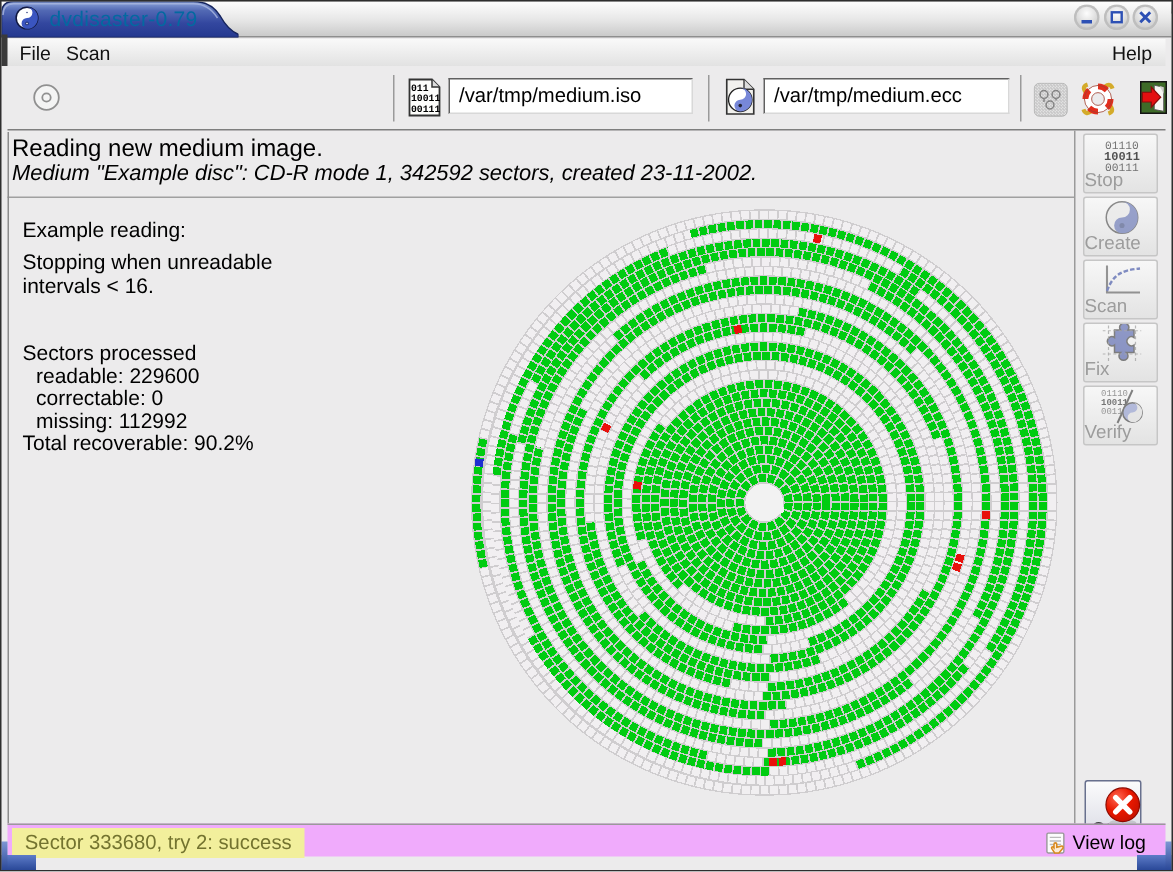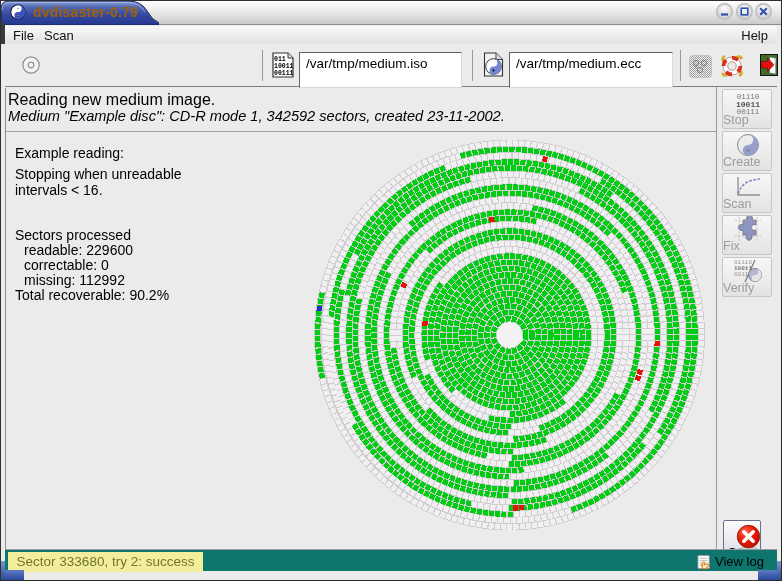--- a/index.html
+++ b/index.html
@@ -6,48 +6,48 @@
 .abs{position:absolute}
 
 #frame{position:absolute;inset:0;border:1px solid #2E2E2E;z-index:50;pointer-events:none}
 #bleft{left:1px;top:24px;width:4px;bottom:10px;background:linear-gradient(90deg,#B8B8B8,#8A8A8A 60%,#5E5E5E);z-index:40}
 #bright{right:1px;top:24px;width:4px;bottom:10px;background:linear-gradient(90deg,#5E5E5E,#8A8A8A 40%,#B8B8B8);z-index:40}
 #bbottom{left:1px;right:1px;bottom:1px;height:9px;background:linear-gradient(#D8D8D8,#9A9A9A 55%,#6A6A6A 85%,#3A3A3A);z-index:40}
 .bluecorner{position:absolute;bottom:1px;width:23px;height:10px;background:linear-gradient(#5D7CC8,#2A4898);z-index:46}.bluecornerv{position:absolute;bottom:1px;width:4px;height:19px;background:linear-gradient(#7D96D4,#2A4898);z-index:46}
 
 #titlebar{position:absolute;left:1px;top:1px;right:1px;height:24px;background:linear-gradient(#FEFEFE,#E6E6E6 55%,#CACACA);border-bottom:1px solid #8E8E8E;z-index:30}
 #tab{position:absolute;left:1px;top:1px;width:158px;height:24px;z-index:32}
-#title{position:absolute;left:33px;top:4px;font-size:14px;font-weight:bold;color:#a16207;z-index:33;letter-spacing:0.2px}
+#title{position:absolute;left:33px;top:4px;font-size:14px;font-weight:normal;color:#0369a1;z-index:33;letter-spacing:0.2px}
 .wbtn{position:absolute;top:3px;width:17px;height:17px;border-radius:50%;background:radial-gradient(circle at 50% 35%,#FDFDFD,#D4D4D4 60%,#ACACAC);box-shadow:inset 0 0 0 1.5px #BEBEBE;z-index:33}
 .wbtn svg{position:absolute;left:0;top:0}
 
 #menubar{position:absolute;left:5px;top:26px;right:5px;height:18px;background:linear-gradient(#F9F9F9,#E2E2E2);z-index:20;font-size:13px;color:#111}
 #menubar .mi{position:absolute;top:2px}
 
 #toolbar{position:absolute;left:5px;top:44px;right:5px;height:43px;background:#ECEBEC;border-bottom:1px solid #7E7E7E;z-index:20}
 .tsep{position:absolute;top:6px;height:31px;width:1px;background:#9A9A9A}
-.entry{position:absolute;top:8px;height:36px;background:#FFF;border-top:1px solid #606060;border-left:1px solid #606060;border-bottom:1px solid #D8D8D8;border-right:1px solid #D8D8D8;font-size:13.5px;color:#000;line-height:22px;padding-left:6px;white-space:nowrap}
+.entry{position:absolute;top:8px;height:24px;background:#FFF;border-top:1px solid #606060;border-left:1px solid #606060;border-bottom:1px solid #D8D8D8;border-right:1px solid #D8D8D8;font-size:13.5px;color:#000;line-height:22px;padding-left:6px;white-space:nowrap}
 #combo{position:absolute;left:44px;top:6px;width:202px;height:30px;border:1px solid #666F85;border-radius:3px;background:linear-gradient(#FFFFFF,#E6E8EE 60%,#D6D9E2);font-size:13.5px;color:#000}
 #combo .ct{position:absolute;left:5px;top:6.5px;font-size:14px}
 #combo .carr{position:absolute;right:0;top:0;width:26px;height:100%;border-left:1px solid #A8AEbc}
 #combo .carr:before{content:"";position:absolute;left:7px;top:12px;border-left:5.5px solid transparent;border-right:5.5px solid transparent;border-top:6px solid #000}
 
 #msg1{position:absolute;left:8px;top:91px;font-size:16px;color:#000;z-index:10}
 #msg2{position:absolute;left:8px;top:108px;font-size:14.6px;font-style:italic;color:#000;z-index:10}
 #msgsep{position:absolute;left:5px;top:131px;width:711px;height:1px;background:#A0A0A0;z-index:10}
 
 .bt{position:absolute;font-size:14px;color:#000;z-index:10;white-space:pre}
 
 #sbar-sep{position:absolute;left:716px;top:87px;width:1px;bottom:32px;background:#9A9A9A;z-index:10}
 .sbtn{position:absolute;left:722px;width:50px;height:40px;background:linear-gradient(#F7F7F7,#E3E3E3);border:1px solid #C6C6C6;border-radius:2px;z-index:10;text-align:left}
 .sbtn .lbl{position:absolute;bottom:1px;width:100%;font-size:12.5px;color:#9C9C9C}
 #stopbtn{position:absolute;left:723px;top:520px;width:38px;height:45px;background:linear-gradient(#FBFBFC,#E4E5EC 60%,#D2D4DF);border:1px solid #68708E;border-radius:2px;z-index:10;text-align:center}
 #stopbtn .lbl{position:absolute;bottom:3px;width:100%;font-size:14px;color:#000}
 
-#statusbar{position:absolute;left:5px;right:5px;bottom:10px;height:22px;background:#0f766e;border-top:1px solid #9A9A9A;z-index:20}
+#statusbar{position:absolute;left:5px;right:5px;bottom:10px;height:22px;background:#f0abfc;border-top:1px solid #9A9A9A;z-index:20}
 #ybox{position:absolute;left:3px;top:2px;width:195px;height:20px;background:#F2EF9C;color:#73732F;font-size:13.5px;line-height:20px;text-align:center}
 #viewlog{position:absolute;left:710px;top:4px;font-size:13px;color:#000}
 </style></head><body>
 <div id="titlebar"></div>
 <svg id="tab" width="158" height="24" viewBox="0 0 158 24">
     <defs>
       <linearGradient id="tg" x1="0" y1="0" x2="0" y2="1">
         <stop offset="0" stop-color="#8FA6DC"></stop>
         <stop offset="0.25" stop-color="#5269B4"></stop>
         <stop offset="0.6" stop-color="#33479F"></stop>

